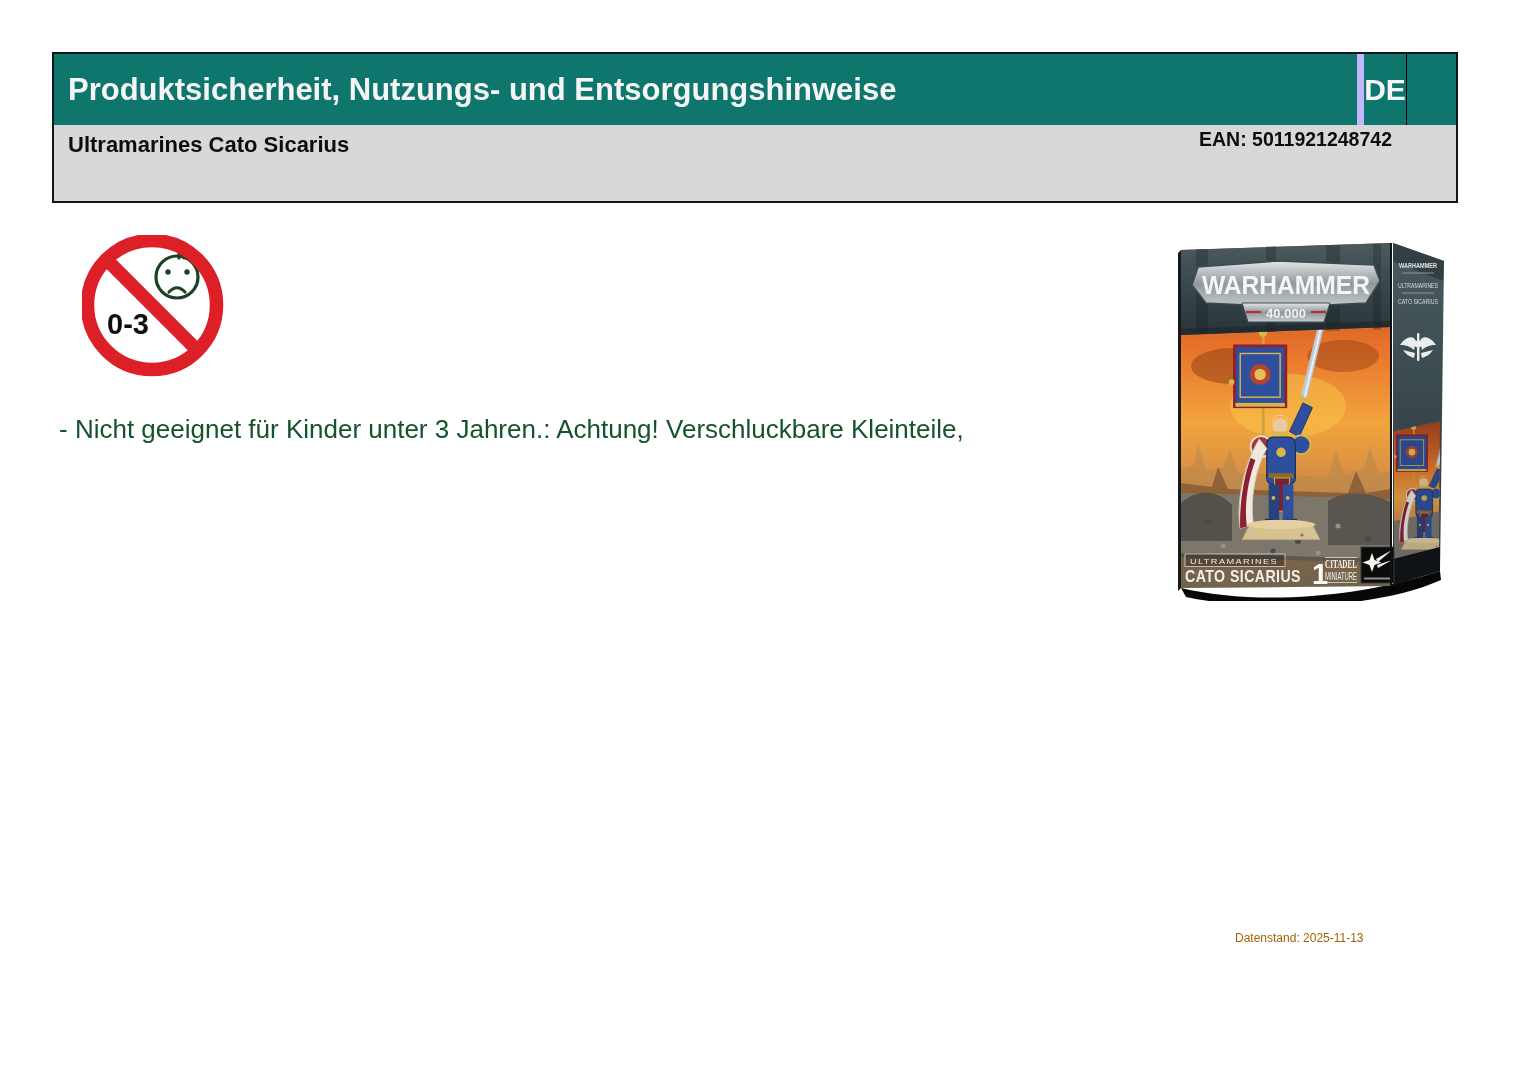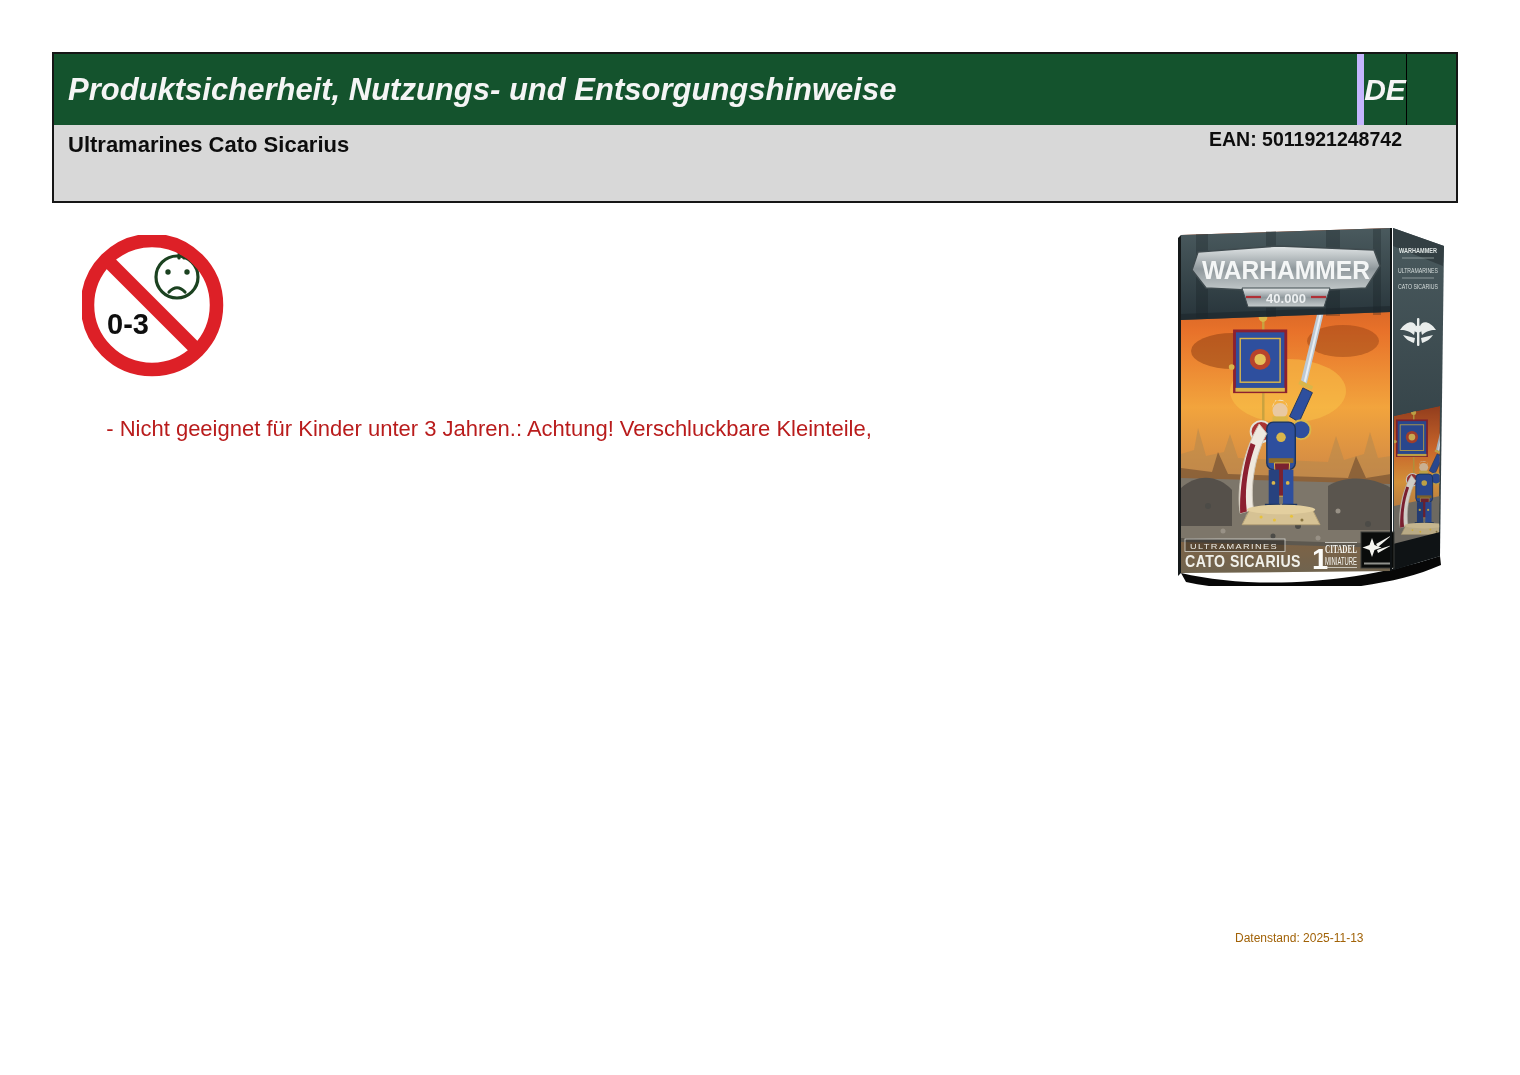--- a/index.html
+++ b/index.html
@@ -8,49 +8,49 @@
     width:1520px; height:1075px; position:relative; overflow:hidden;
     font-family:"Liberation Sans", sans-serif; color:#111;
   }
 
   
   .header-block {
     position:absolute; left:52px; top:52px; width:1406px;
     border:2px solid #161616; background:#d8d8d8;
   }
   .title-bar {
-    height:71px; background:#14532d; display:flex; align-items:flex-start;font-style:italic;
+    height:71px; background:#0f766e; display:flex; align-items:flex-start;
   }
   .title {
     flex:1; color:#f5f5f5; font-size:31px; font-weight:bold;
     line-height:71px; padding-left:14px; white-space:nowrap; overflow:hidden;
   }
   .lang-cell {
     width:50px; border-left:7px solid #c4b5fd; border-right:1px solid #000;
     color:#f5f5f5; font-size:30px; font-weight:bold; line-height:71px;
     text-align:center;
   }
   .bar-end { width:49px; }
   .sub-bar { position:relative; height:76px; background:#d8d8d8;padding-left:24px; }
   .product-name {
     position:absolute; left:14px; top:7px;
     font-size:22px; font-weight:bold; color:#0d0d0d;
   }
   .ean {
-    position:absolute; right:54px; top:3px;
+    position:absolute; right:64px; top:3px;
     font-size:19.5px; font-weight:bold; color:#0d0d0d;
   }
 
   
   .age-warning-icon { position:absolute; left:82px; top:235px; width:142px; height:142px; }
   .warning-text { position:absolute; left:59px; top:411px; width:860px; }
-  .warning-line { font-size:22px; line-height:36.5px; color:#b91c1c; white-space:nowrap;text-align:center; }
-
-  
-  .product-box { position:absolute; left:1178px; top:226px; width:288px; height:360px; }
+  .warning-line { font-size:26px; line-height:36.5px; color:#14532d; white-space:nowrap;text-align:center; }
+
+  
+  .product-box { position:absolute; left:1178px; top:241px; width:288px; height:360px; }
 
   
   .data-date {
     position:absolute; left:1235px; top:931px;
     font-size:12px; color:#a16207; white-space:nowrap;text-align:right;
   }
 
   svg text { font-family:"Liberation Sans", sans-serif; }
   svg text.serif { font-family:"Liberation Serif", serif; }
 </style>

